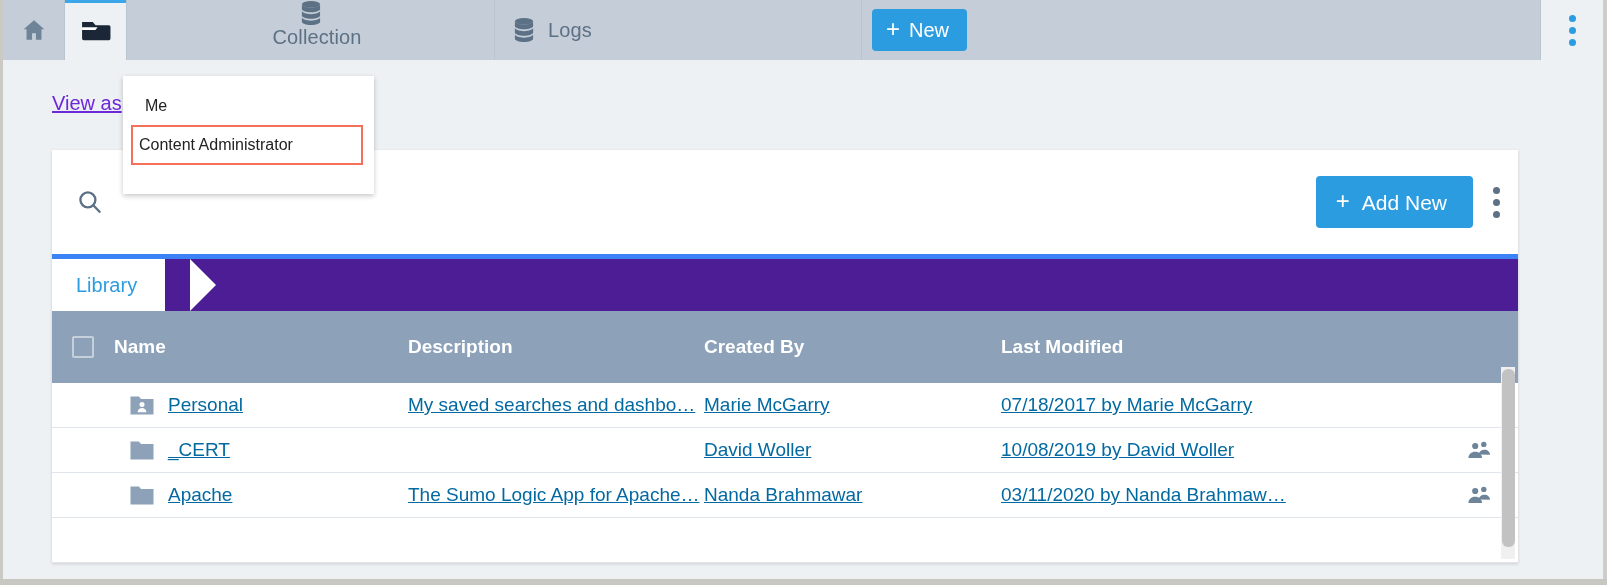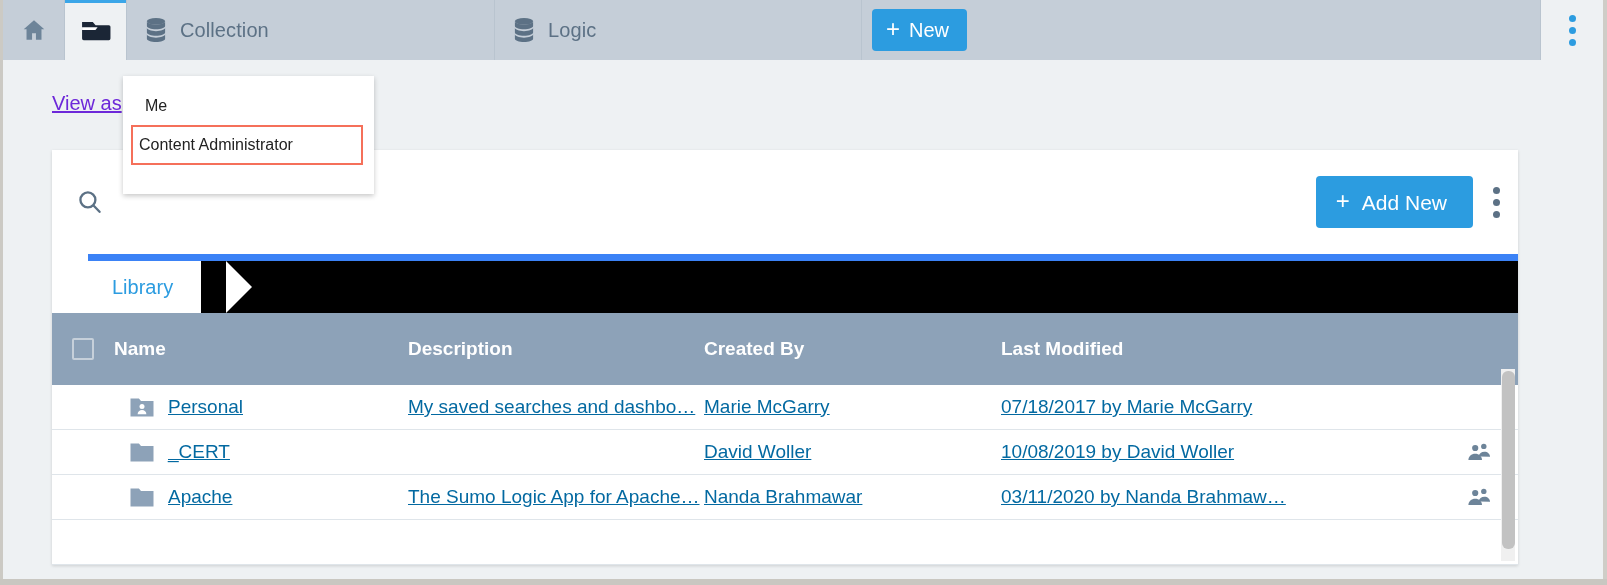--- a/index.html
+++ b/index.html
@@ -72,21 +72,21 @@
     background: #eef1f3;
   }
   .tab.active::before {
     content: "";
     position: absolute;
     left: 0; top: 0; right: 0;
     height: 3px;
     background: #3ba6e8;
   }
   .tab .tab-label { margin-left: 13px; letter-spacing: .1px; }
-  .tab.wide-collection { width: 368px; }
+  .tab.wide-collection { width: 368px; flex-direction: column; }
   .tab.wide-logs { width: 367px; }
   .tab.newzone {
     flex: 1 1 auto;
     background: #c5ced8;
     border-right: 1px solid #b9c4cf;
     padding-left: 10px;
   }
   .kebab-zone {
     width: 62px;
     background: #eef1f3;
@@ -213,23 +213,22 @@
     align-items: center;
     gap: 12px;
     cursor: pointer;
     line-height: 1;
   }
 
   
   #breadcrumb-strip {
     position: relative;
     height: 52px;
-    background: #000000;
-    border-top: 7px solid #3b82f6;
-    margin-left: 36px;
+    background: #4c1d95;
+    border-top: 5px solid #3b82f6;
   }
   .crumb {
     position: absolute;
     left: 0; top: 0;
     height: 52px;
     padding: 0 28px 0 24px;
     background: #fff;
     display: flex;
     align-items: center;
     font-size: 20px;
@@ -352,21 +351,21 @@
 
     <div class="tab wide-logs">
       <span>
         <svg class="icon-svg" width="22" height="26" viewBox="0 0 20 24" fill="#5c7185">
           <ellipse cx="10" cy="4" rx="8.4" ry="3.1"></ellipse>
           <path d="M1.6 4v4.2c0 1.7 3.8 3.1 8.4 3.1s8.4-1.4 8.4-3.1V4c0 1.7-3.8 3.1-8.4 3.1S1.6 5.7 1.6 4Z"></path>
           <path d="M1.6 10v4.2c0 1.7 3.8 3.1 8.4 3.1s8.4-1.4 8.4-3.1V10c0 1.7-3.8 3.1-8.4 3.1S1.6 11.7 1.6 10Z"></path>
           <path d="M1.6 16v4c0 1.7 3.8 3.1 8.4 3.1s8.4-1.4 8.4-3.1v-4c0 1.7-3.8 3.1-8.4 3.1S1.6 17.7 1.6 16Z"></path>
         </svg>
       </span>
-      <span class="tab-label">Logic</span>
+      <span class="tab-label">Logs</span>
     </div>
 
     <div class="tab newzone">
       <button class="btn-new">
         <span class="plus-glyph">+</span>
         <span>New</span>
       </button>
     </div>
 
     <div class="tab kebab-zone">

